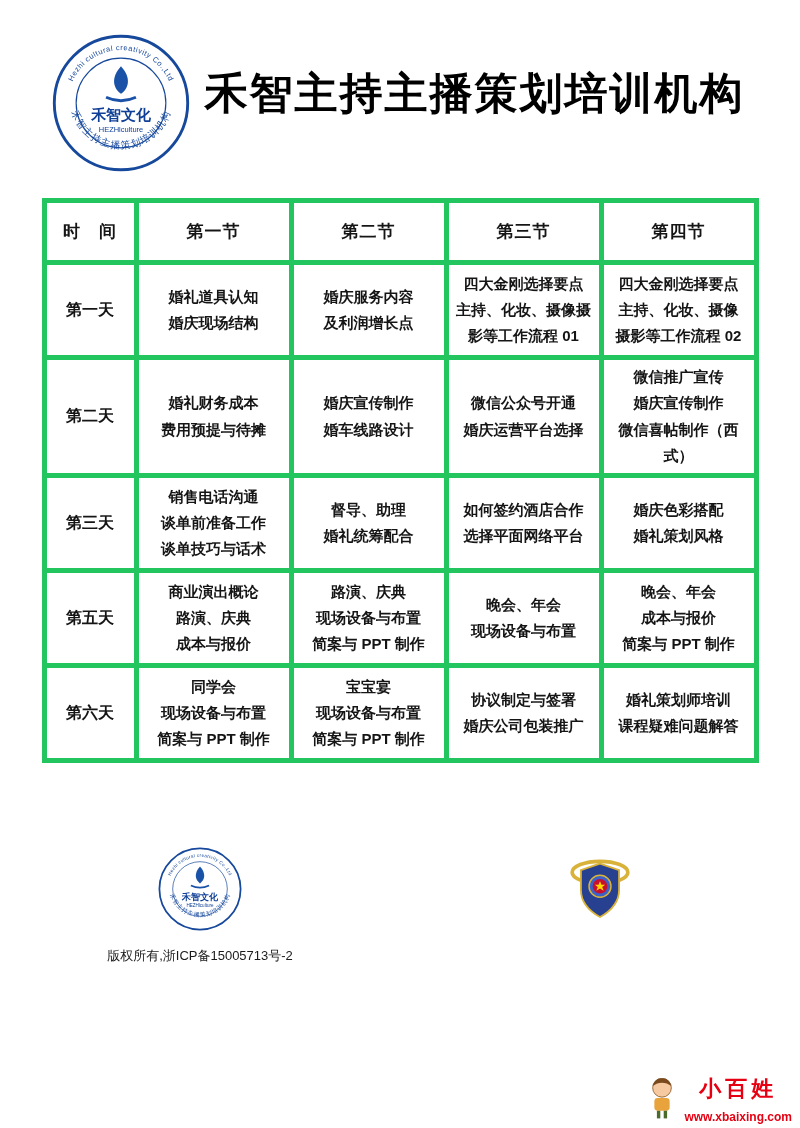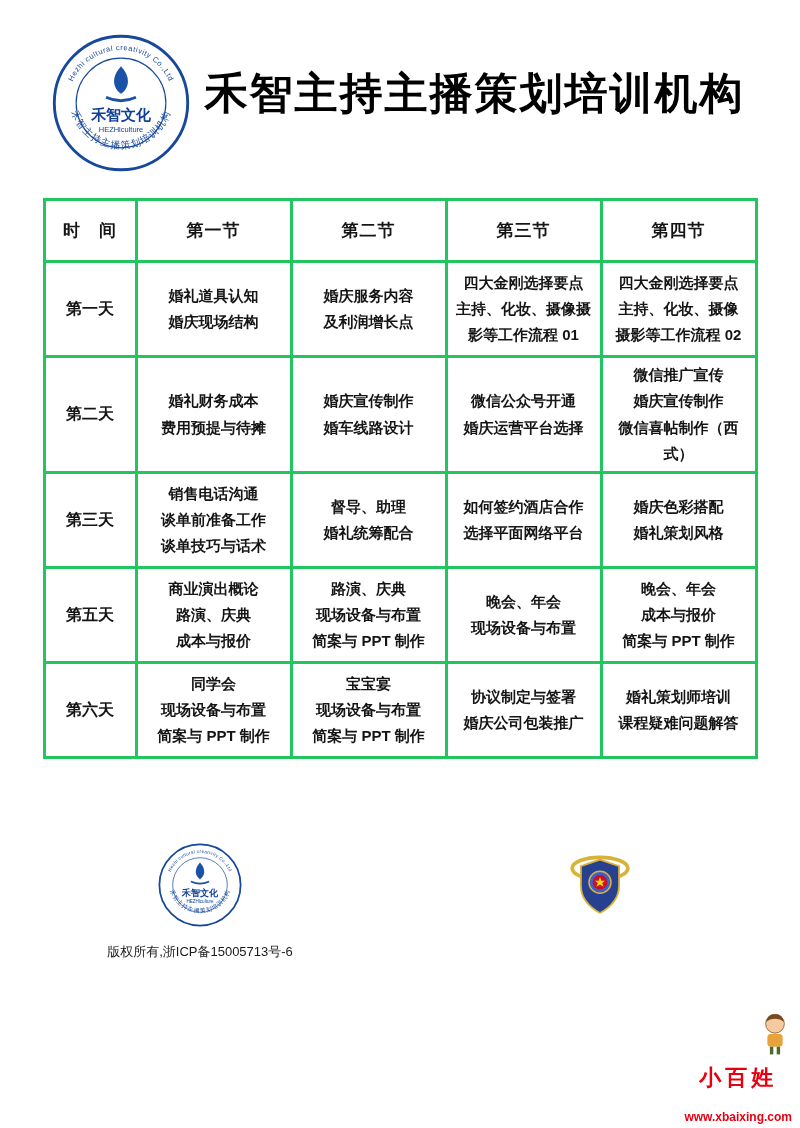--- a/index.html
+++ b/index.html
@@ -32,21 +32,21 @@
   }
 
   
   table.schedule {
     border-collapse: collapse;
     table-layout: fixed;
     width: 712px;
     margin: 26px auto 0 auto;
   }
   .schedule th, .schedule td {
-    border: 3px solid #22c55e;
+    border: 5px solid #22c55e;
     text-align: center;
     vertical-align: middle;
     padding: 4px 3px;
   }
   .schedule thead tr { height: 62px; }
   .schedule tbody tr { height: 95px; }
   .schedule th { font-size: 17px; font-weight: 700; letter-spacing: 1px; }
   td.day { font-size: 16px; font-weight: 700; }
   td.cell {
     font-size: 15px;
@@ -76,28 +76,27 @@
   .baidu-title { font-size: 15px; font-weight: 700; color: #1e50a2; margin-top: 6px; letter-spacing: 2px; }
   .baidu-sub { font-size: 8px; color: #8a8a8a; letter-spacing: 1.5px; margin-top: 2px; }
   .baidu-cert { font-size: 14px; font-weight: 700; color: #101010; margin-top: 8px; letter-spacing: 1px; }
 
   
   .watermark {
     position: absolute;
     right: 8px;
     bottom: 4px;
     display: flex;
-    align-items: flex-end;
+    align-items: flex-start;
     gap: 5px;
-    flex-direction: column;
   }
   .mascot-svg { width: 34px; height: 48px; }
   .wm-text { display: flex; flex-direction: column; align-items: center; }
   .wm-name { font-size: 22px; font-weight: 900; color: #e60012; letter-spacing: 4px; }
-  .wm-url { font-size: 12px; font-weight: 700; color: #e60012; margin-top: 17px; }
+  .wm-url { font-size: 12px; font-weight: 700; color: #e60012; margin-top: 6px; }
 </style>
 </head>
 <body>
 
 <div class="page">
 
   <div class="header">
     <svg class="logo-svg" viewBox="0 0 120 120">
       <circle cx="60" cy="60" r="58" fill="#ffffff" stroke="#16489c" stroke-width="2.5"></circle>
       <circle cx="60" cy="60" r="39" fill="#ffffff" stroke="#16489c" stroke-width="1"></circle>
@@ -218,21 +217,21 @@
           <textPath href="#f-arcTop" startOffset="50%" text-anchor="middle">Hezhi cultural creativity Co.,Ltd</textPath>
         </text>
         <text font-size="8.5" fill="#16489c" letter-spacing="1">
           <textPath href="#f-arcBot" startOffset="50%" text-anchor="middle">禾智主持主播策划培训机构</textPath>
         </text>
         <path d="M60,28 C51,38 53,47 60,52 C67,47 69,38 60,28 Z" fill="#1a52a8"></path>
         <path d="M47,55 Q60,61 73,55" stroke="#1a52a8" stroke-width="2.5" fill="none"></path>
         <text x="60" y="75" text-anchor="middle" font-size="13" font-weight="bold" fill="#0f3f96">禾智文化</text>
         <text x="60" y="85" text-anchor="middle" font-size="6.5" fill="#0f3f96">HEZHlculture</text>
       </svg>
-      <div class="copyright-text">版权所有,浙ICP备15005713号-6</div>
+      <div class="copyright-text">版权所有,浙ICP备15005713号-2</div>
     </div>
 
     <div class="footer-col">
       <svg class="badge-svg" viewBox="0 0 90 96">
         <ellipse cx="45" cy="28" rx="38" ry="15" fill="none" stroke="#d9b23a" stroke-width="5"></ellipse>
         <path d="M45,16 L71,25 V52 C71,70 59,81 45,89 C31,81 19,70 19,52 V25 Z" fill="#27408f" stroke="#d9b23a" stroke-width="2.5"></path>
         <circle cx="45" cy="47" r="15" fill="#3a62c8" stroke="#d9b23a" stroke-width="2"></circle>
         <circle cx="45" cy="47" r="10" fill="#c8102e"></circle>
         <path d="M45,40 L47,45 L52,45 L48,48 L50,53 L45,50 L40,53 L42,48 L38,45 L43,45 Z" fill="#ffd700"></path>
       </svg>

